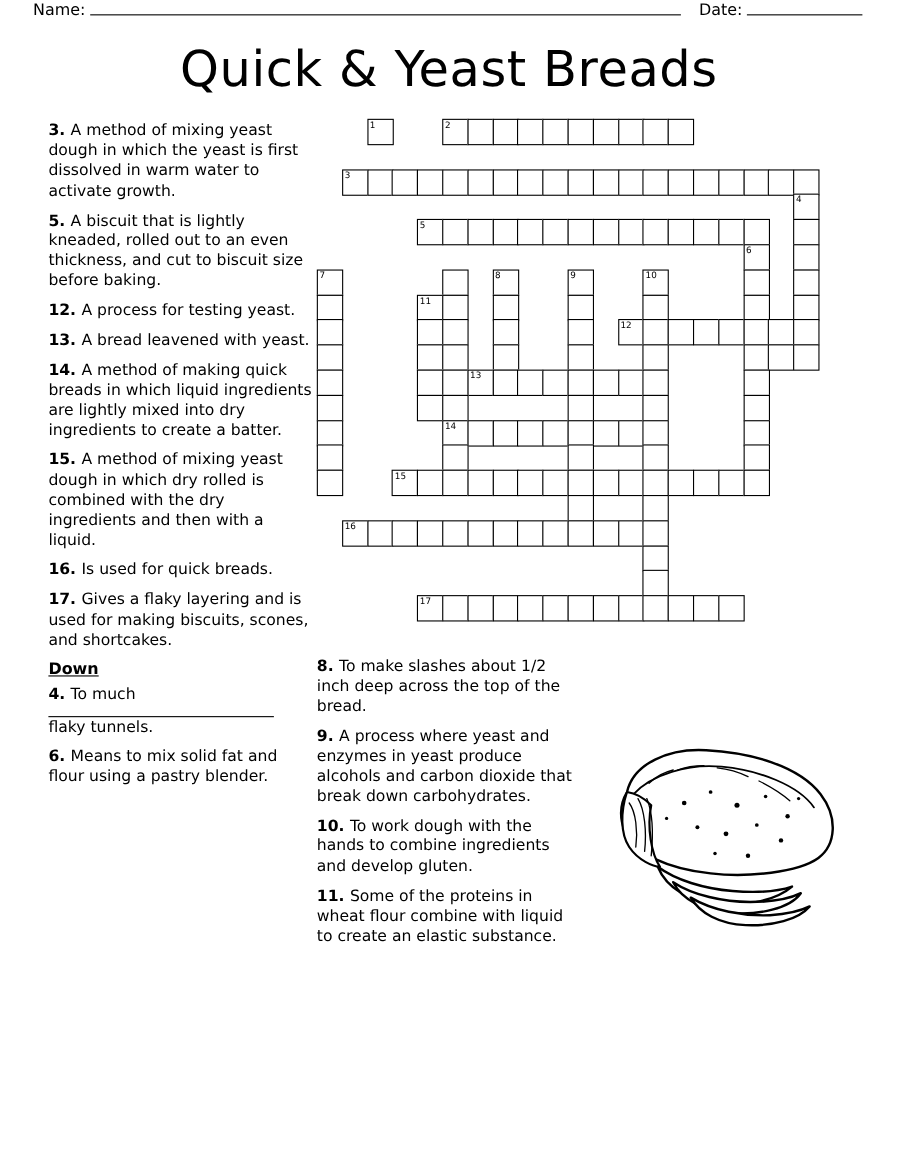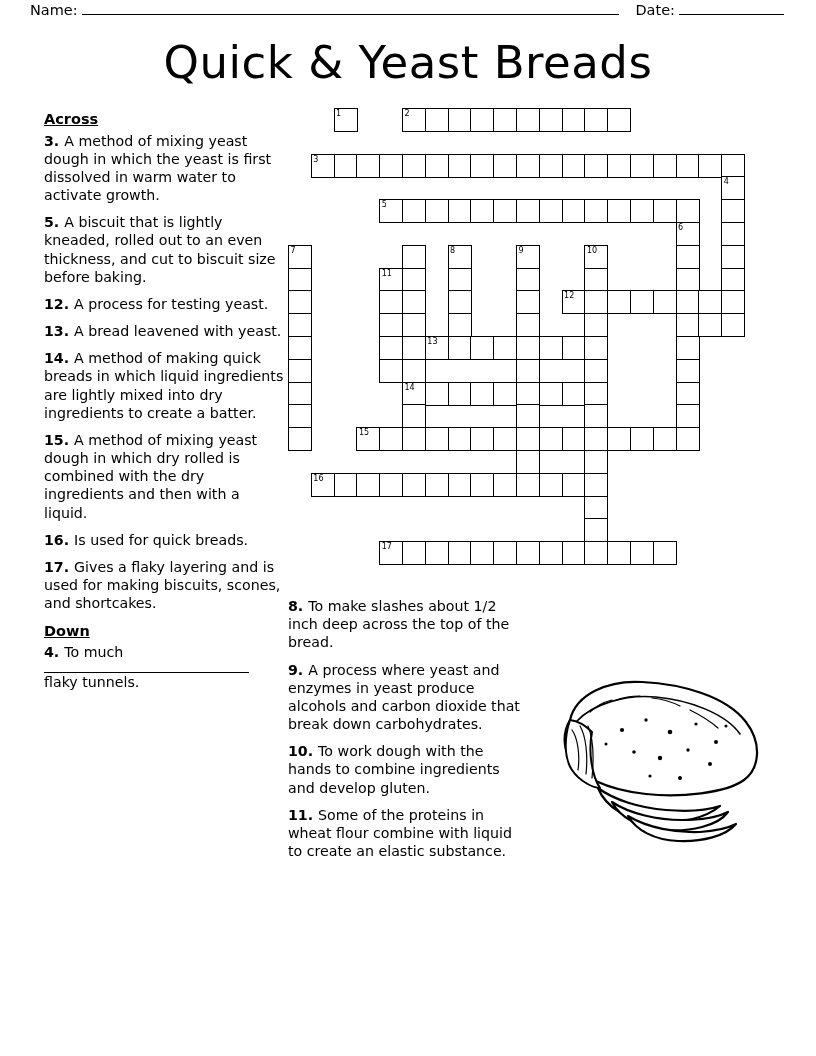--- a/index.html
+++ b/index.html
@@ -133,34 +133,34 @@
   <div class="nameline">
     <span class="lbl">Name:</span>
     <span class="rule"></span>
     <span class="lbl date-lbl">Date:</span>
     <span class="rule short"></span>
   </div>
 
   <div class="title">Quick &amp; Yeast Breads</div>
 
   <div class="clue-col" id="col-left">
-    <div class="clue-head">Across</div>
     <div id="across-list">
         <div class="clue"><span class="num">3. </span><span>A method of mixing yeast dough in which the yeast is first dissolved in warm water to activate growth.</span></div>
         <div class="clue"><span class="num">5. </span><span>A biscuit that is lightly kneaded, rolled out to an even thickness, and cut to biscuit size before baking.</span></div>
         <div class="clue"><span class="num">12. </span><span>A process for testing yeast.</span></div>
         <div class="clue"><span class="num">13. </span><span>A bread leavened with yeast.</span></div>
         <div class="clue"><span class="num">14. </span><span>A method of making quick breads in which liquid ingredients are lightly mixed into dry ingredients to create a batter.</span></div>
         <div class="clue"><span class="num">15. </span><span>A method of mixing yeast dough in which dry rolled is combined with the dry ingredients and then with a liquid.</span></div>
         <div class="clue"><span class="num">16. </span><span>Is used for quick breads.</span></div>
         <div class="clue"><span class="num">17. </span><span>Gives a flaky layering and is used for making biscuits, scones, and shortcakes.</span></div>
       </div>
     <div class="clue-head">Down</div>
     <div id="down-left-list">
         <div class="clue"><span class="num">4. </span><span>To much</span><span class="blank-line"></span><span>flaky tunnels.</span></div>
+        <div class="clue"><span class="num">6. </span><span>Means to mix solid fat and flour using a pastry blender.</span></div>
       </div>
   </div>
 
   <div class="clue-col" id="col-mid">
     <div id="down-mid-list">
         <div class="clue"><span class="num">8. </span><span>To make slashes about 1/2 inch deep across the top of the bread.</span></div>
         <div class="clue"><span class="num">9. </span><span>A process where yeast and enzymes in yeast produce alcohols and carbon dioxide that break down carbohydrates.</span></div>
         <div class="clue"><span class="num">10. </span><span>To work dough with the hands to combine ingredients and develop gluten.</span></div>
         <div class="clue"><span class="num">11. </span><span>Some of the proteins in wheat flour combine with liquid to create an elastic substance.</span></div>
       </div>

